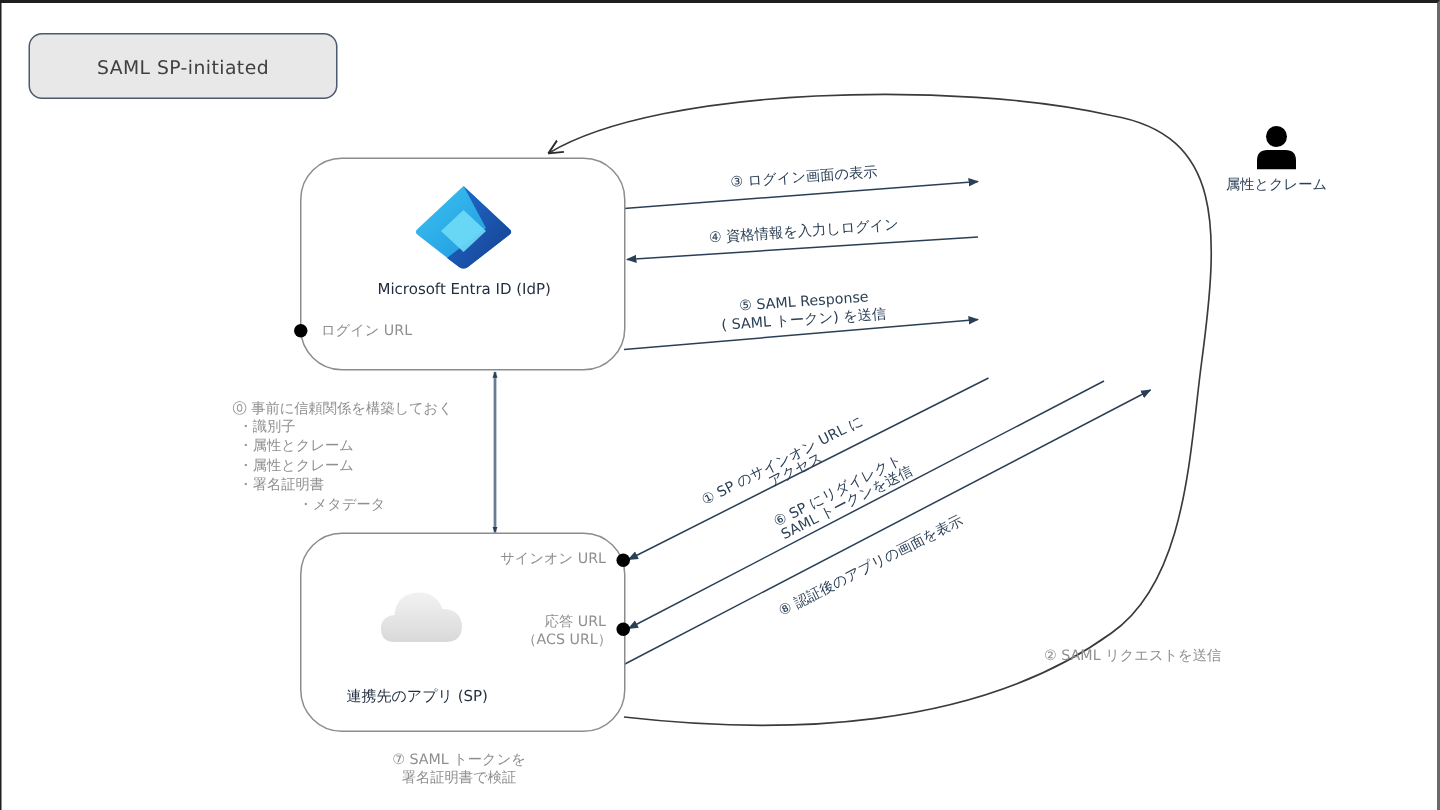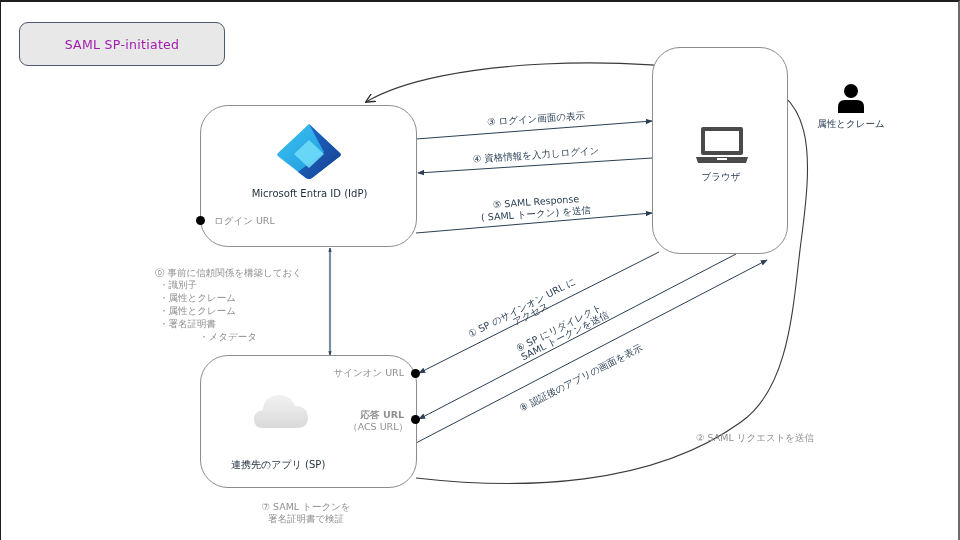--- a/index.html
+++ b/index.html
@@ -1,19 +1,19 @@
 <!DOCTYPE html>
 <html><head>
 <meta charset="utf-8">
 <style>
   html, body { margin:0; padding:0; }
   body { width:960px; height:540px; overflow:hidden; background:#ffffff; font-family:"DejaVu Sans", sans-serif; }
   #stage { position:relative; width:960px; height:540px; background:#ffffff; box-sizing:border-box; border-top:2px solid #1f1f1f; border-left:1px solid #1f1f1f; border-right:2px solid #6a6a6a; }
   svg#diagram { position:absolute; left:0; top:0; width:960px; height:540px; }
-  .title-box { position:absolute; left:18px; top:20px; width:206px; height:44px; box-sizing:border-box; background:#e8e8e8; border:1.5px solid #4a5a6e; border-radius:9px; display:flex; align-items:center; justify-content:center; color:#a21caf; font-size:12.5px; letter-spacing:0.3px; }
+  .title-box { position:absolute; left:18px; top:20px; width:206px; height:44px; box-sizing:border-box; background:#e8e8e8; border:1.5px solid #4a5a6e; border-radius:9px; display:flex; align-items:center; justify-content:center; color:#404040; font-size:12.5px; letter-spacing:0.3px; }
   .node { position:absolute; box-sizing:border-box; border:1.3px solid #8c8c8c; border-radius:28px; background:#ffffff; }
   .lbl { position:absolute; white-space:nowrap; font-size:9.5px; line-height:12px; }
   .grey { color:#8f8f8f; }
   .dark { color:#1f2d3d; }
   .navy { color:#2a3f55; }
   .center { text-align:center; }
   .right { text-align:right; }
   .dot { position:absolute; width:9px; height:9px; border-radius:50%; background:#000; }
 </style>
 </head>
@@ -67,49 +67,40 @@
       </defs>
       <path d="M33,2 L64,31 Q66,33 63,35 L36,56 Q33,58 30,56 L3,35 Q0,33 2,31 Z" fill="url(#eg1)"></path>
       <path d="M33,2 L64,31 Q66,33 63,35 L36,56 Q33,58 30,56 L22,50 L48,30 Z" fill="url(#eg2)"></path>
       <path d="M33,18 L48,32 L33,46 L18,32 Z" fill="#6fdcf7" opacity="0.9"></path>
     </svg>
     <div class="lbl dark center" style="left:0; width:217px; top:82px; font-size:10px;">Microsoft Entra ID (IdP)</div>
     <div class="lbl grey" style="left:13px; top:109px;">ログイン URL</div>
   </div>
   <div class="dot" style="left:195px; top:214px;"></div>
 
-  <div class="node" style="left:651px; top:45px; width:136px; height:207px;">
-    <svg style="position:absolute; left:43px; top:78px;" width="52" height="38" viewBox="0 0 52 38">
-      <rect x="5" y="1" width="42" height="28" rx="2" fill="#4a4a4a"></rect>
-      <rect x="9" y="5" width="34" height="20" fill="#ffffff"></rect>
-      <path d="M0,31 L52,31 L50,37 L2,37 Z" fill="#4a4a4a"></path>
-      <rect x="21" y="32" width="10" height="2" fill="#ffffff"></rect>
-    </svg>
-    <div class="lbl navy center" style="left:0; width:136px; top:123px;">ブラウザ</div>
-  </div>
 
   <svg style="position:absolute; left:836px; top:81px;" width="28" height="30" viewBox="0 0 28 30">
     <circle cx="14" cy="8" r="7" fill="#000"></circle>
     <path d="M1,30 L1,24 Q1,17 8,17 L20,17 Q27,17 27,24 L27,30 Z" fill="#000"></path>
   </svg>
   <div class="lbl navy center" style="left:805px; width:90px; top:116px;">属性とクレーム</div>
 
   <div class="node" style="left:199px; top:353px; width:217px; height:133px;">
     <svg style="position:absolute; left:52px; top:36px;" width="56" height="38" viewBox="0 0 56 38">
       <defs>
         <linearGradient id="cg" x1="0" y1="0" x2="0" y2="1">
           <stop offset="0" stop-color="#f2f2f2"></stop>
             <stop offset="1" stop-color="#d9d9d9"></stop>
         </linearGradient>
       </defs>
       <path d="M10,36 Q1,36 1,27 Q1,19 10,18 Q11,4 26,3 Q38,3 42,14 Q54,14 55,25 Q55,36 44,36 Z" fill="url(#cg)"></path>
     </svg>
     <div class="lbl dark" style="left:30px; top:83px; font-size:10px;margin-top:20px;">連携先のアプリ (SP)</div>
     <div class="lbl grey right" style="right:12px; top:11px;">サインオン URL</div>
-    <div class="lbl grey right" style="right:12px; top:53px;font-weight:bold;">応答 URL</div>
+    <div class="lbl grey right" style="right:12px; top:53px;">応答 URL</div>
     <div class="lbl grey right" style="right:8px; top:65px;">（ACS URL）</div>
   </div>
   <div class="dot" style="left:410px; top:367px;"></div>
   <div class="dot" style="left:410px; top:413px;"></div>
 
   <div class="lbl grey" style="left:154px; top:265px;">⓪ 事前に信頼関係を構築しておく</div>
   <div class="lbl grey" style="left:158px; top:277px;">・識別子</div>
   <div class="lbl grey" style="left:158px; top:290px;">・属性とクレーム</div>
   <div class="lbl grey" style="left:158px; top:303px;">・属性とクレーム</div>
   <div class="lbl grey" style="left:158px; top:316px;">・署名証明書</div>

